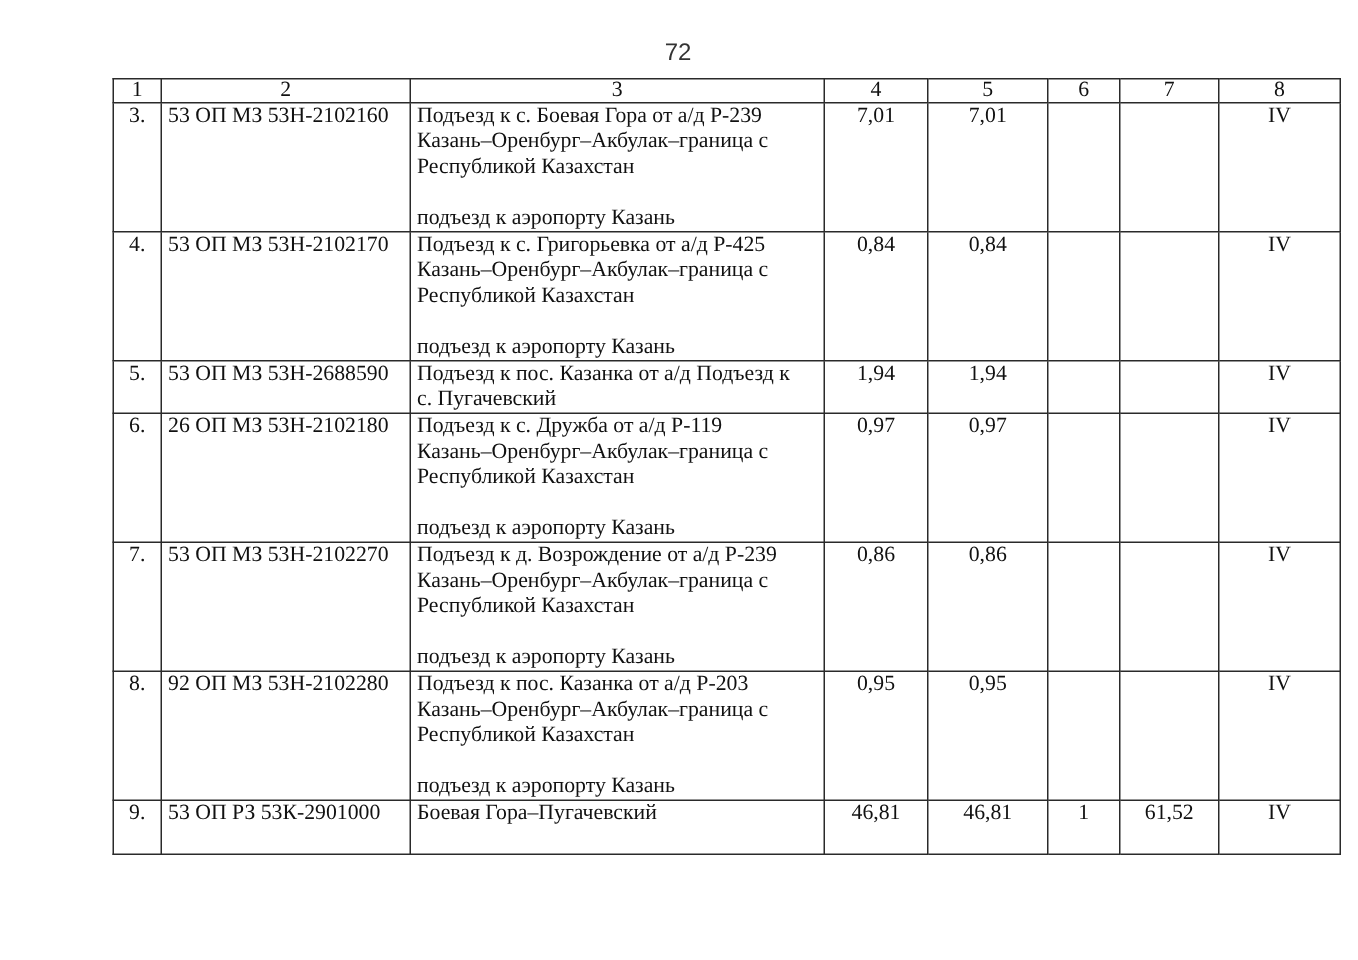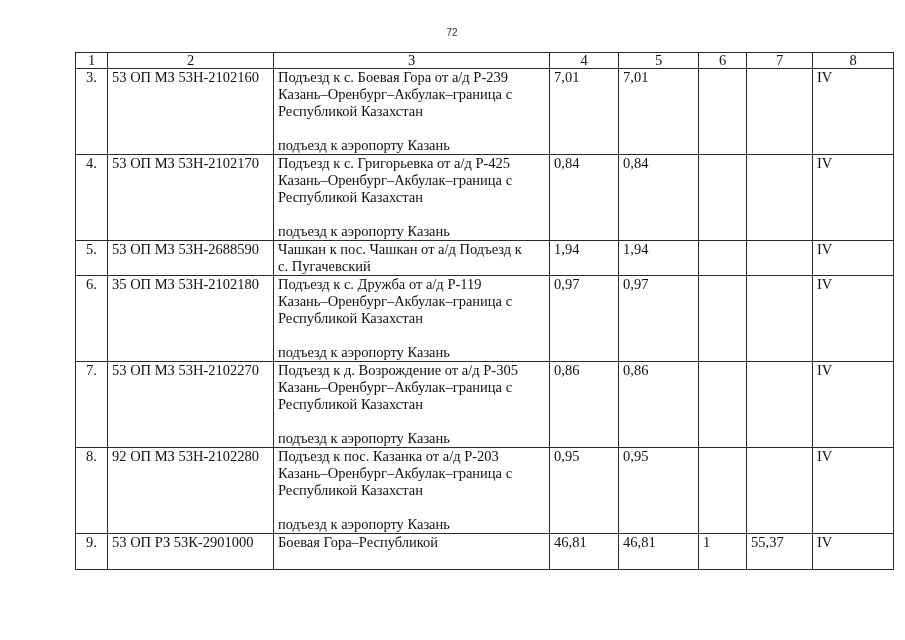--- a/index.html
+++ b/index.html
@@ -1,26 +1,26 @@
 <!DOCTYPE html>
 <html><head>
   <meta charset="utf-8">
   <style>
     html, body { margin: 0; padding: 0; background: #ffffff; }
     body { width: 905px; height: 640px; position: relative; overflow: hidden;
            font-family: "Liberation Serif", "DejaVu Serif", serif; color: #111; }
     .page-number { position: absolute; top: 27px; left: 0; width: 904px; text-align: center;
-                   font-family: "Liberation Sans", "DejaVu Sans", sans-serif; font-size: 10px; color: #333; }
+                   font-family: "Liberation Sans", "DejaVu Sans", sans-serif; font-size: 16px; color: #333; }
     table.roads { position: absolute; left: 75px; top: 52px; border-collapse: collapse; table-layout: fixed;
                   width: 818px; font-size: 14.5px; line-height: 17px; }
     table.roads td, table.roads th { border: 1px solid #2a2a2a; vertical-align: top; padding: 0 4px; font-weight: normal; }
     table.roads th { text-align: center; height: 15px; padding: 0; line-height: 15px; }
     td.num { text-align: center; padding: 0; }
     td.code { white-space: nowrap; padding-left: 5px; margin-left: 36px; }
-    td.center { text-align: left; }
+    td.center { text-align: center; }
     td.name { padding-left: 5px; }
     .line { display: block; white-space: nowrap; }
     .gap { display: block; height: 17px; }
     tr.r-tall td { height: 85px; }
     tr.r-mid td { height: 34px; }
     tr.r-last td { height: 35px; }
   </style>
 </head>
 <body>
 
@@ -82,52 +82,52 @@
       <td class="center">0,84</td>
       <td class="center"></td>
       <td class="center"></td>
       <td class="center">IV</td>
     </tr>
 
     <tr class="r-mid">
       <td class="num">5.</td>
       <td class="code">53 ОП МЗ 53Н-2688590</td>
       <td class="name">
-        <span class="line">Чашкан к пос. Чашкан от а/д Подъезд к</span>
+        <span class="line">Подъезд к пос. Казанка от а/д Подъезд к</span>
         <span class="line">с. Пугачевский</span>
       </td>
       <td class="center">1,94</td>
       <td class="center">1,94</td>
       <td class="center"></td>
       <td class="center"></td>
       <td class="center">IV</td>
     </tr>
 
     <tr class="r-tall">
       <td class="num">6.</td>
-      <td class="code">35 ОП МЗ 53Н-2102180</td>
+      <td class="code">26 ОП МЗ 53Н-2102180</td>
       <td class="name">
         <span class="line">Подъезд к с. Дружба от а/д Р-119</span>
         <span class="line">Казань–Оренбург–Акбулак–граница с</span>
         <span class="line">Республикой Казахстан</span>
         <span class="gap"></span>
         <span class="line">подъезд к аэропорту Казань</span>
       </td>
       <td class="center">0,97</td>
       <td class="center">0,97</td>
       <td class="center"></td>
       <td class="center"></td>
       <td class="center">IV</td>
     </tr>
 
     <tr class="r-tall">
       <td class="num">7.</td>
       <td class="code">53 ОП МЗ 53Н-2102270</td>
       <td class="name">
-        <span class="line">Подъезд к д. Возрождение от а/д Р-305</span>
+        <span class="line">Подъезд к д. Возрождение от а/д Р-239</span>
         <span class="line">Казань–Оренбург–Акбулак–граница с</span>
         <span class="line">Республикой Казахстан</span>
         <span class="gap"></span>
         <span class="line">подъезд к аэропорту Казань</span>
       </td>
       <td class="center">0,86</td>
       <td class="center">0,86</td>
       <td class="center"></td>
       <td class="center"></td>
       <td class="center">IV</td>
@@ -147,22 +147,22 @@
       <td class="center">0,95</td>
       <td class="center"></td>
       <td class="center"></td>
       <td class="center">IV</td>
     </tr>
 
     <tr class="r-last">
       <td class="num">9.</td>
       <td class="code">53 ОП РЗ 53К-2901000</td>
       <td class="name">
-        <span class="line">Боевая Гора–Республикой</span>
+        <span class="line">Боевая Гора–Пугачевский</span>
       </td>
       <td class="center">46,81</td>
       <td class="center">46,81</td>
       <td class="center">1</td>
-      <td class="center">55,37</td>
+      <td class="center">61,52</td>
       <td class="center">IV</td>
     </tr>
   </tbody>
 </table>
 
 </body></html>

